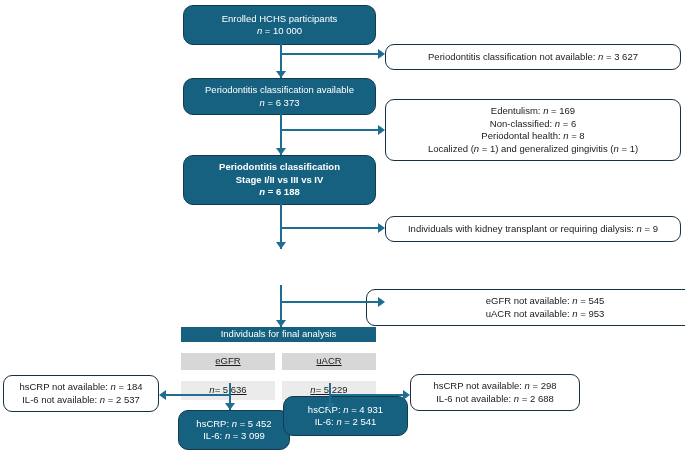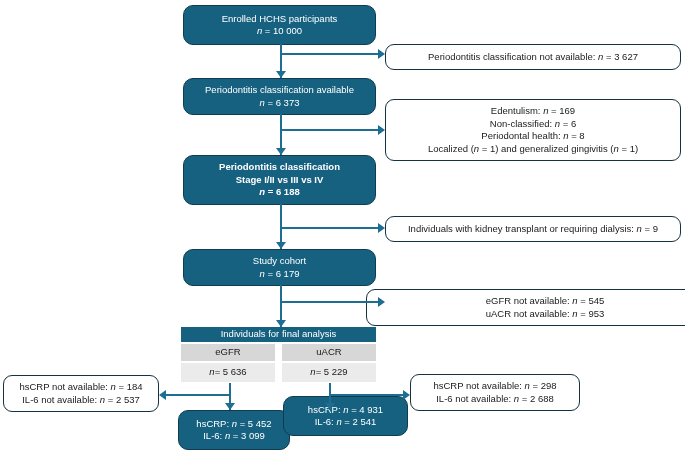--- a/index.html
+++ b/index.html
@@ -32,21 +32,21 @@
     border-top:5px solid transparent;border-bottom:5px solid transparent;
     border-left:7px solid var(--line);}
   .arr-left{position:absolute;width:0;height:0;
     border-top:5px solid transparent;border-bottom:5px solid transparent;
     border-right:7px solid var(--line);}
   .tbl{position:absolute;left:181px;top:327px;width:195px;}
   .tbl-header{
     box-sizing:border-box;height:15px;background:var(--teal);color:#fff;
     display:flex;align-items:center;justify-content:center;text-align:right;
   }
-  .tbl-row{display:flex;gap:7px;margin-top:2px;}
+  .tbl-row{display:flex;gap:7px;margin-top:11px;text-decoration:underline;}
   .tbl-cell{
     box-sizing:border-box;flex:1;display:flex;align-items:center;justify-content:center;
     text-align:center;
   }
   .cell-h{background:var(--cell-header);height:17px;}
   .cell-v{background:var(--cell-value);height:19px;}
 </style>
 </head>
 <body>
 
@@ -61,24 +61,20 @@
     <div class="ln"><span>Periodontitis classification available</span></div>
     <div class="ln"><span class="it">n</span><span> = 6 373</span></div>
   </div>
 
   <div class="node teal" style="left:183px;top:155px;width:193px;height:50px;font-weight:bold;">
     <div class="ln"><span>Periodontitis classification</span></div>
     <div class="ln"><span>Stage I/II vs III vs IV</span></div>
     <div class="ln"><span class="it">n</span><span> = 6 188</span></div>
   </div>
 
-  <div class="node teal" style="left:183px;top:249px;width:193px;height:37px;">
-    <div class="ln"><span>Study cohort</span></div>
-    <div class="ln"><span class="it">n</span><span> = 6 179</span></div>
-  </div>
 
   <div class="tbl">
     <div class="tbl-header">
         <span>Individuals for final analysis</span>
       </div>
     <div class="tbl-row">
       <div class="tbl-cell cell-h">
           <span>eGFR</span>
         </div>
       <div class="tbl-cell cell-h">

